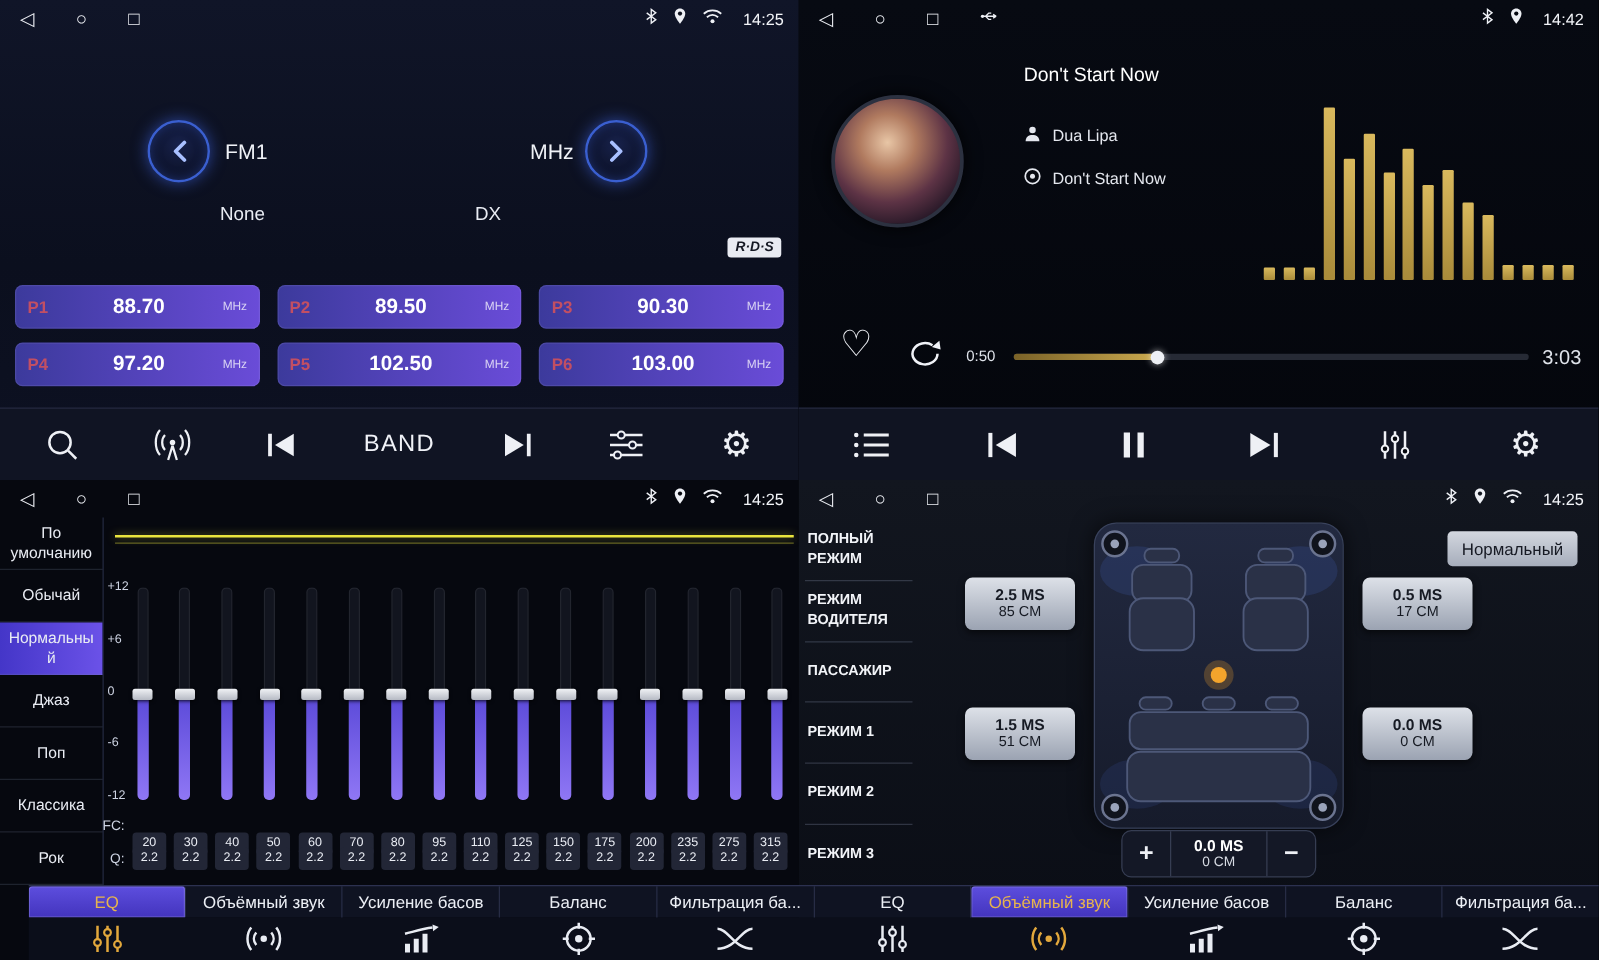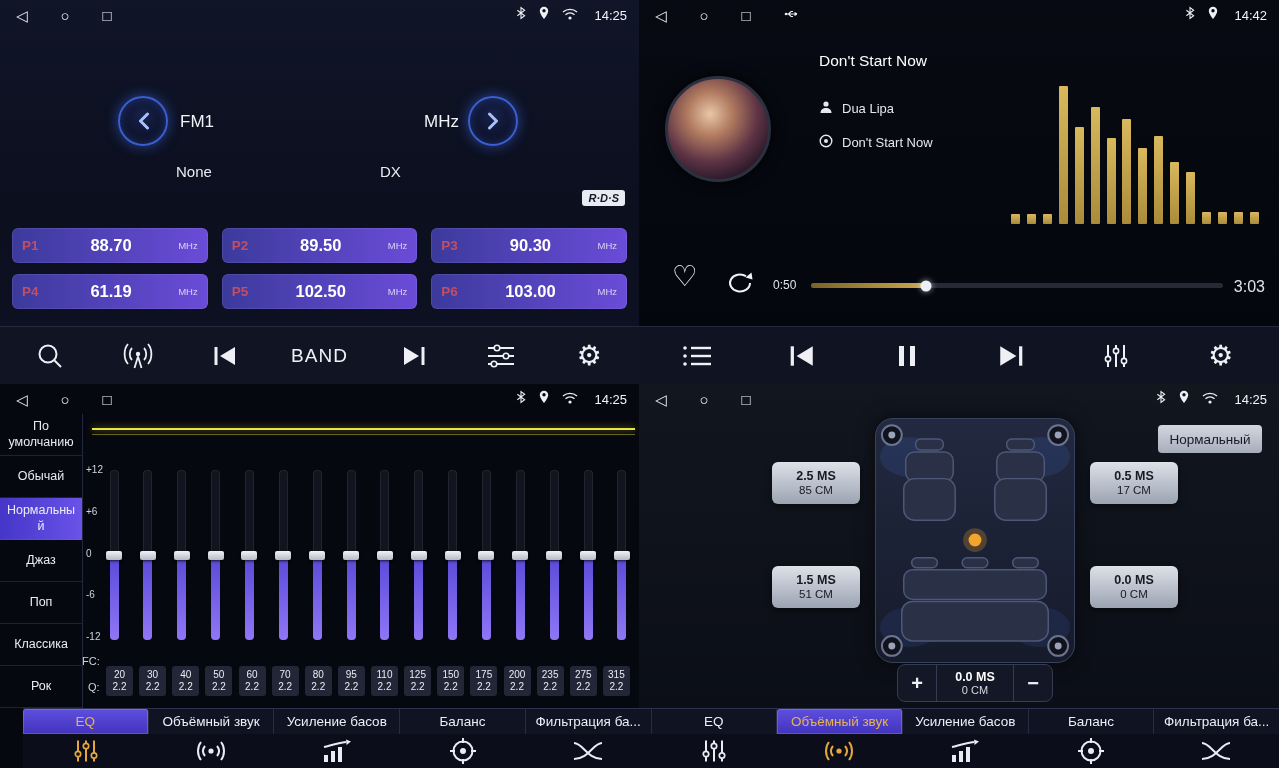--- a/index.html
+++ b/index.html
@@ -168,21 +168,21 @@
       <span class="pfreq">89.50</span>
       <span class="punit">MHz</span>
     </div>
     <div class="preset">
       <span class="pnum">P3</span>
       <span class="pfreq">90.30</span>
       <span class="punit">MHz</span>
     </div>
     <div class="preset">
       <span class="pnum">P4</span>
-      <span class="pfreq">61.19</span>
+      <span class="pfreq">97.20</span>
       <span class="punit">MHz</span>
     </div>
     <div class="preset">
       <span class="pnum">P5</span>
       <span class="pfreq">102.50</span>
       <span class="punit">MHz</span>
     </div>
     <div class="preset">
       <span class="pnum">P6</span>
       <span class="pfreq">103.00</span>
@@ -535,20 +535,28 @@
           </svg></span>
       <span><svg width="16" height="12" viewBox="0 0 16 12">
             <path d="M1 4C5 .5 11 .5 15 4" stroke="#eef0f5" fill="none" stroke-width="1.4"></path>
             <path d="M3.5 6.8C6.3 4.4 9.7 4.4 12.5 6.8" stroke="#eef0f5" fill="none" stroke-width="1.4"></path>
             <circle cx="8" cy="10" r="1.6" fill="#eef0f5"></circle>
           </svg></span>
       <span class="time">14:25</span>
     </div>
   </div>
 
+  <div class="mode-menu">
+    <div class="mode-item">ПОЛНЫЙ РЕЖИМ</div>
+    <div class="mode-item">РЕЖИМ ВОДИТЕЛЯ</div>
+    <div class="mode-item">ПАССАЖИР</div>
+    <div class="mode-item">РЕЖИМ 1</div>
+    <div class="mode-item">РЕЖИМ 2</div>
+    <div class="mode-item">РЕЖИМ 3</div>
+  </div>
 
   <button class="profile-btn">Нормальный</button>
 
   <div class="car-panel">
     <svg viewBox="0 0 200 245" width="198" height="243">
       <ellipse cx="34" cy="38" rx="30" ry="20" fill="rgba(86,130,255,0.13)"></ellipse>
       <ellipse cx="166" cy="38" rx="30" ry="20" fill="rgba(86,130,255,0.13)"></ellipse>
       <ellipse cx="34" cy="210" rx="30" ry="20" fill="rgba(86,130,255,0.10)"></ellipse>
       <ellipse cx="166" cy="210" rx="30" ry="20" fill="rgba(86,130,255,0.10)"></ellipse>
       <g fill="#2a3147" stroke="#4d5878" stroke-width="1.5">

